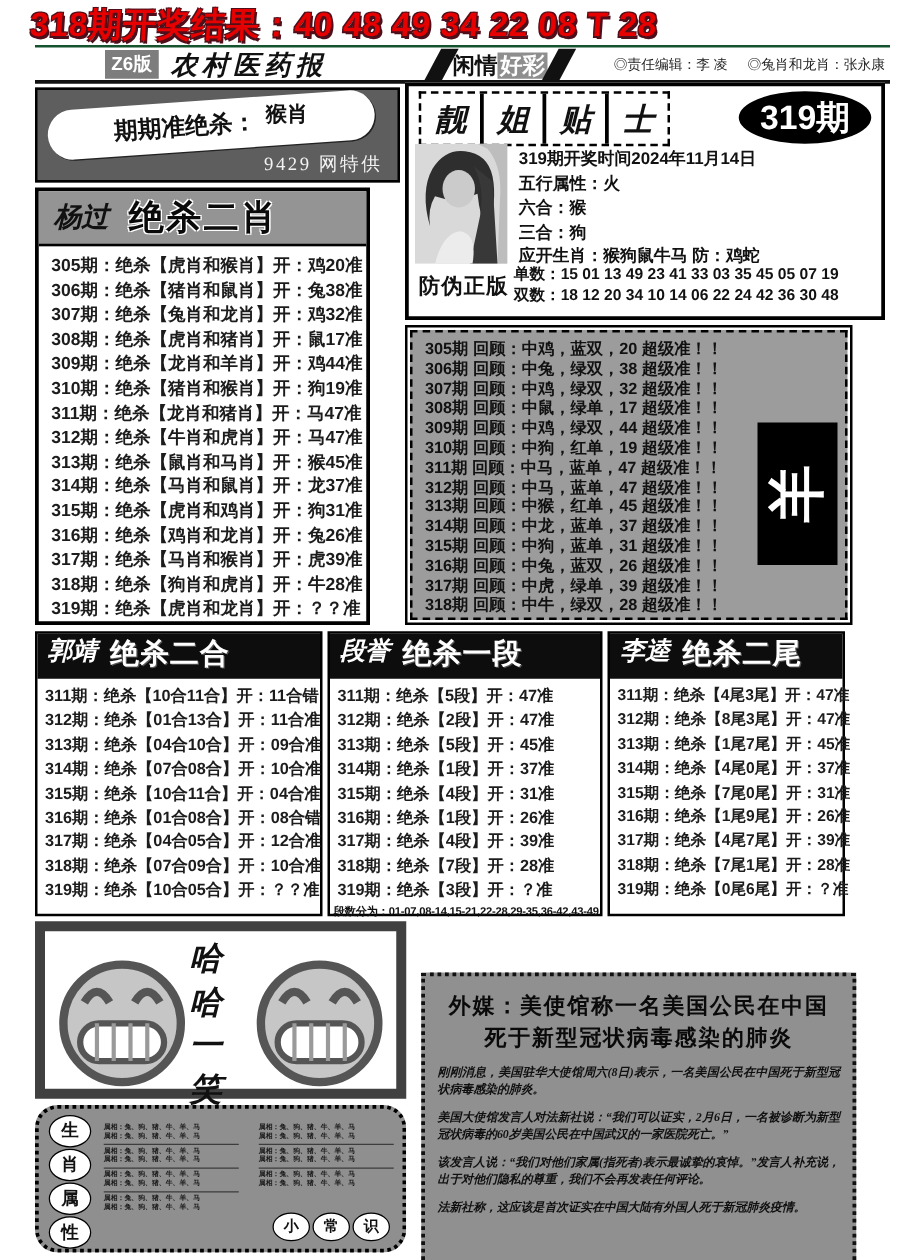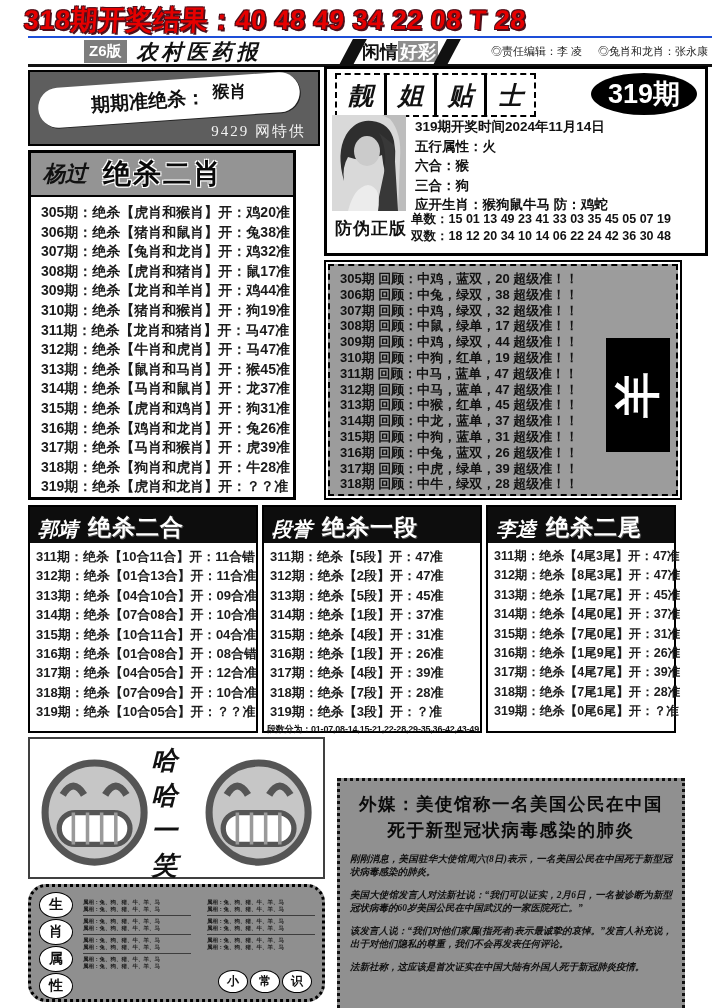--- a/index.html
+++ b/index.html
@@ -4,21 +4,21 @@
 <style>
   html,body{margin:0;padding:0;background:#fff;}
   #page{position:relative;width:720px;height:1008px;background:#fff;overflow:hidden;
         font-family:"Liberation Sans",sans-serif;color:#111;}
   
   .top-result{position:absolute;left:24px;top:2px;font-size:27px;font-weight:900;color:#e60000;
       letter-spacing:0.5px;transform:skewX(-4deg);
       text-shadow:2px 2px 0 #4e0f1a,-1px -1px 0 #4e0f1a,1px -1px 0 #4e0f1a,-1px 1px 0 #4e0f1a;}
   
   .header{position:absolute;left:28px;top:36px;width:684px;height:27px;
-      border-top:2px solid #1d4ed8;border-bottom:1px solid #111;display:flex;align-items:center;}
+      border-top:2px solid #14532d;border-bottom:1px solid #111;display:flex;align-items:center;}
   .header-rule{position:absolute;left:28px;top:64px;width:684px;height:3px;background:#111;}
   .edition{background:#7d7d7d;color:#fff;font-weight:900;font-size:15px;padding:2px 5px;margin-left:56px;}
   .paper-name{font-family:"DejaVu Serif",serif;font-style:italic;font-weight:bold;font-size:21px;
       margin-left:10px;letter-spacing:4px;}
   .section{position:absolute;left:318px;top:0;height:27px;display:flex;align-items:center;}
   .slash{width:14px;height:26px;background:#111;transform:skewX(-28deg);}
   .section-text{font-family:"DejaVu Serif",serif;font-size:18px;font-weight:bold;margin:0 2px;}
   .section-text .hl{background:#8e8e8e;color:#fdfdfd;padding:0 2px;}
   .credits{position:absolute;right:4px;top:6px;font-size:11px;display:flex;gap:16px;color:#222;}
   
@@ -57,30 +57,30 @@
       box-sizing:border-box;padding:2px;background:#fff;}
   .review-dashed{width:100%;height:100%;box-sizing:border-box;border:2px dashed #000;background:#9c9c9c;
       padding:5px 0 0 10px;position:relative;}
   .review-row{font-size:13px;font-weight:bold;line-height:15.8px;color:#111;white-space:nowrap;}
   .sheep-box{position:absolute;left:276px;top:72px;width:64px;height:114px;background:#000;
       display:flex;align-items:center;justify-content:center;}
   .sheep-char{color:#fff;font-size:46px;font-weight:bold;transform:rotate(-90deg);}
   
   .mid-col{position:absolute;top:505px;border:2px solid #000;box-sizing:border-box;background:#fff;height:228px;}
   .col-1{left:28px;width:230px;} .col-2{left:262px;width:220px;} .col-3{left:486px;width:190px;}
-  .mid-header{height:36px;background:#0d0d0d;display:flex;align-items:flex-end;color:#fff;}
+  .mid-header{height:36px;background:#0d0d0d;display:flex;align-items:flex-start;color:#fff;}
   .mid-author{font-family:"DejaVu Serif",serif;font-style:italic;font-weight:bold;font-size:20px;margin-left:8px;}
   .mid-title{font-size:23px;font-weight:900;margin-left:10px;letter-spacing:1px;
       text-shadow:1px 1px 0 #555;}
   .mid-list{padding:4px 2px 0 6px;}
   .mid-row{font-size:13px;font-weight:bold;line-height:19.4px;white-space:nowrap;color:#1c1c1c;}
   .col-3 .mid-row{font-size:12.5px;}
   .mid-footer{font-size:9px;font-weight:bold;padding-left:3px;margin-top:1px;letter-spacing:-0.2px;}
   
-  .joke-box{position:absolute;left:28px;top:737px;width:297px;height:142px;border:2px solid #404040;
+  .joke-box{position:absolute;left:28px;top:737px;width:297px;height:142px;border:8px solid #404040;
       box-sizing:border-box;background:#fff;}
   .joke-title-row{display:flex;align-items:center;justify-content:space-between;padding:4px 8px 0 8px;}
   .joke-title{font-family:"DejaVu Serif",serif;font-style:italic;font-weight:bold;font-size:26px;letter-spacing:5px;}
   .joke-body{font-size:15.5px;line-height:21px;padding:2px 8px;color:#131313;}
   
   .zodiac-box{position:absolute;left:28px;top:884px;width:297px;height:118px;background:#8f8f8f;
       border:3px dotted #000;border-radius:18px;box-sizing:border-box;}
   .z-left{position:absolute;left:8px;top:5px;display:flex;flex-direction:column;gap:1px;}
   .z-oval{width:32px;height:24px;background:#fff;border:1px solid #000;border-radius:50%;
       display:flex;align-items:center;justify-content:center;font-size:14px;font-weight:900;}

